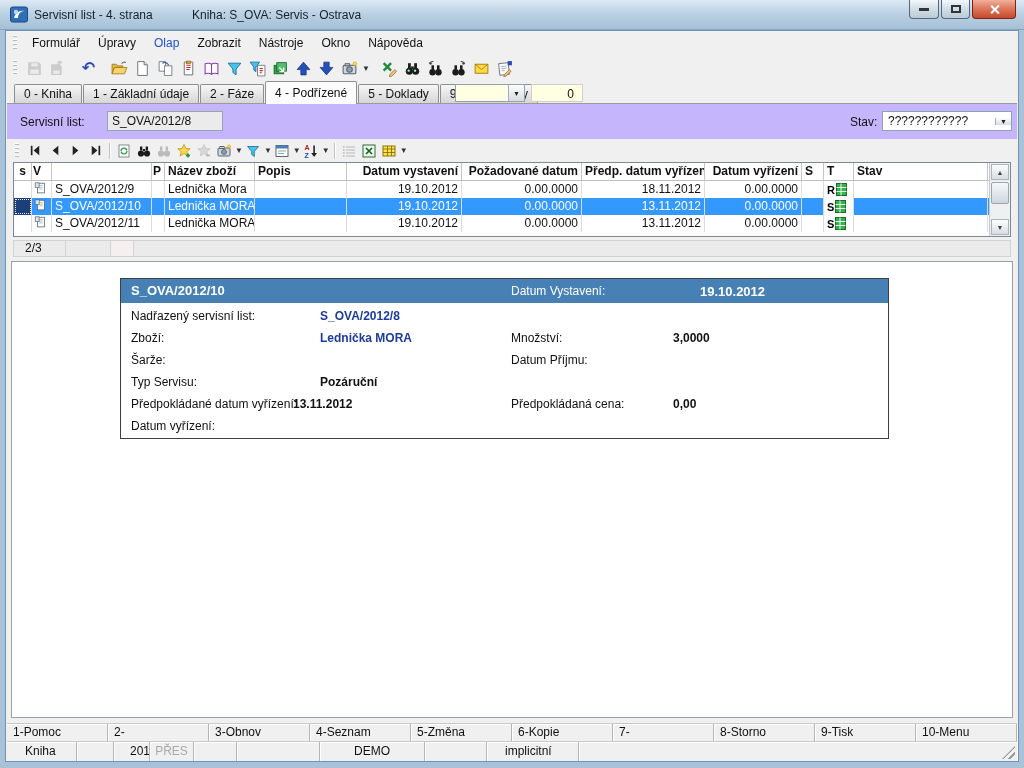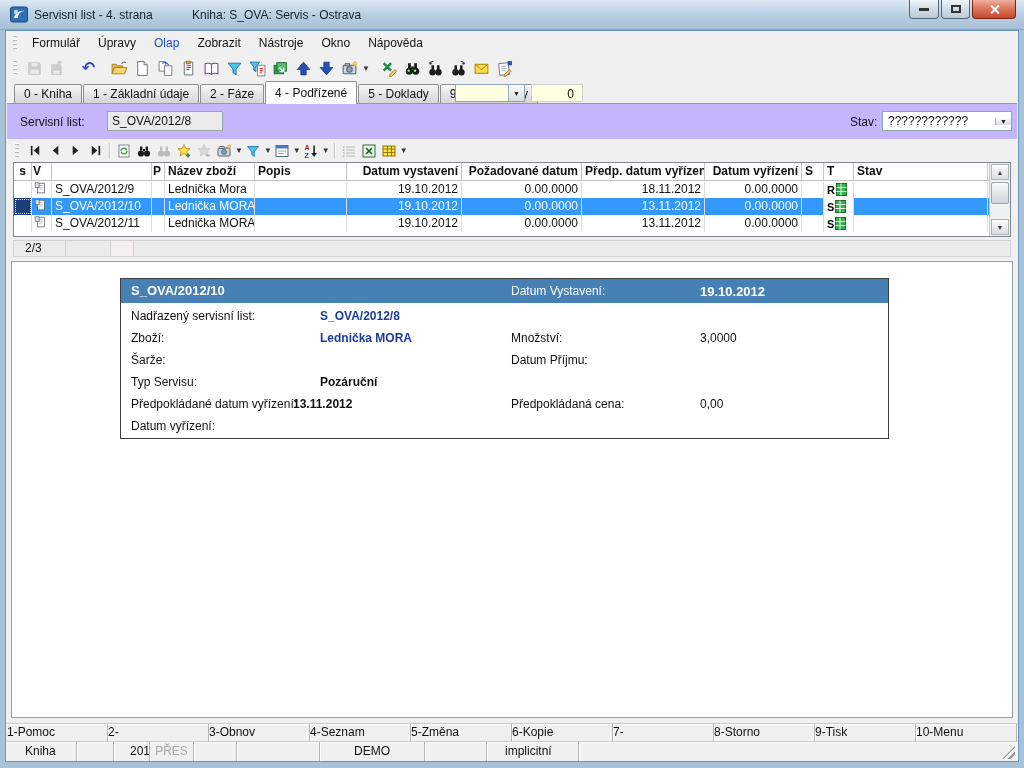--- a/index.html
+++ b/index.html
@@ -110,27 +110,27 @@
   .page { position:absolute; left:5px; top:230px; width:1002px; height:457px; background:#fff;
           border:1px solid #9aa0a8; }
   .card { position:absolute; left:108px; top:16px; width:769px; height:161px; background:#fff;
           border:1px solid #3f3f3f; }
   .card-h { position:absolute; left:0; right:0; top:0; height:24px; background:#4680b4; color:#fff; }
   .card-h .t { position:absolute; left:10px; top:4px; font-weight:bold; font-size:13px; }
   .card-h .dl { position:absolute; left:390px; top:5px; }
   .card-h .dv { position:absolute; left:579px; top:5px; font-weight:bold; font-size:13px; }
   .drow { position:absolute; left:0; right:0; height:16px; }
   .dlabel { position:absolute; left:10px; } .dvalue { position:absolute; left:199px; font-weight:bold; }
-  .dlabel2 { position:absolute; left:390px; } .dvalue2 { position:absolute; left:579px; font-weight:normal; }
+  .dlabel2 { position:absolute; left:390px; } .dvalue2 { position:absolute; left:552px; font-weight:bold; }
   .navy { color:#1b3c9c; }
 
   
   .fkeys { position:absolute; left:1px; right:1px; top:692px; height:18px; display:flex;
            background:#f0f0f0; border-top:1px solid #c9c9c9; box-shadow:inset 0 1px 0 #fff; }
-  .fkey { flex:1; padding-left:0; line-height:17px; border-right:1px solid #b5b5b5;
+  .fkey { flex:1; padding-left:6px; line-height:17px; border-right:1px solid #b5b5b5;
           box-shadow:1px 0 0 #fff; overflow:hidden; white-space:nowrap; }
   .statusbar { position:absolute; left:1px; right:1px; top:710px; height:20px; display:flex;
                background:#f0f0f0; border-top:1px solid #c9c9c9; box-shadow:inset 0 1px 0 #fff; }
   .scell { line-height:19px; padding-left:18px; border-right:1px solid #b5b5b5; box-shadow:1px 0 0 #fff;
            overflow:hidden; white-space:nowrap; }
   .s0{width:70px;} .s1{width:37px;} .s2{width:36px; text-align:center; padding-left:16px;}
   .s3{width:44px; color:#a8a8a8; text-align:center; padding-left:0;} .s4{width:43px;} .s5{width:83px;}
   .s6{width:105px; text-align:center; padding-left:0;} .s7{width:62px;} .s8{width:92px;} .s9{flex:1; border-right:none;}
   .rgrip { position:absolute; right:2px; bottom:2px; width:13px; height:13px;
     background:repeating-linear-gradient(135deg,transparent 0 3px,#9a9a9a 3px 5px); clip-path:polygon(100% 0,100% 100%,0 100%); }

